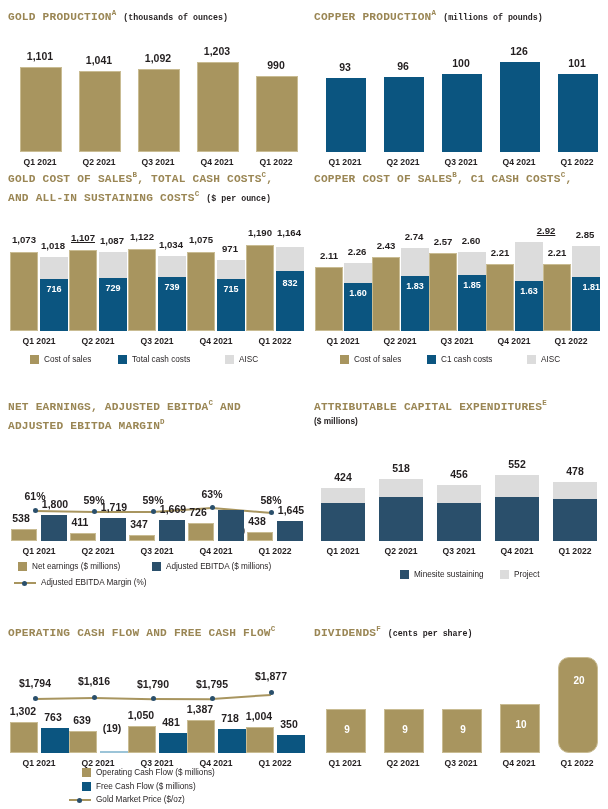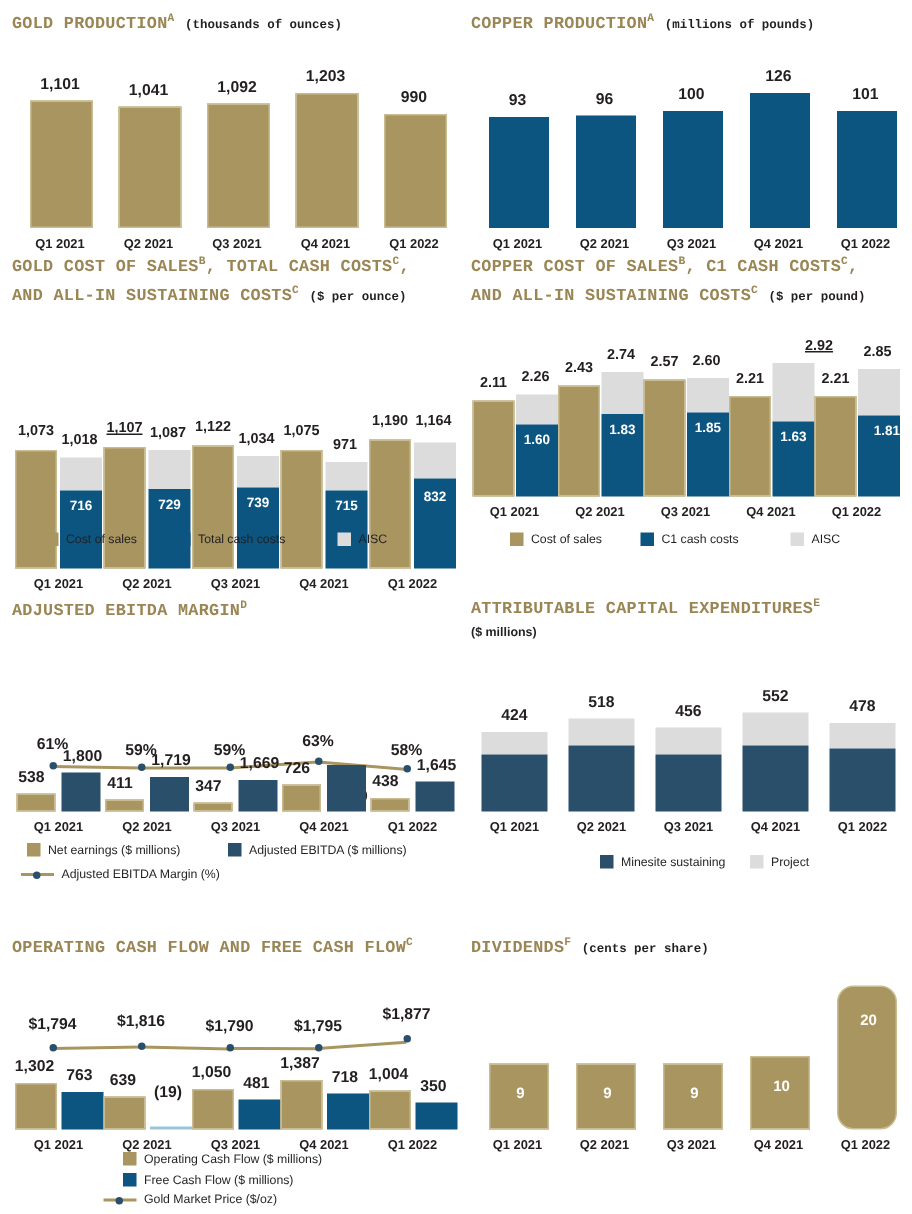--- a/index.html
+++ b/index.html
@@ -108,21 +108,21 @@
 
 <div class="panel" style="left:8px;top:168px;width:300px;">
   <div class="title">
     <span>GOLD COST OF SALES</span><span class="sup">b</span><span>, TOTAL CASH COSTS</span><span class="sup">c</span><span>,</span>
   </div>
   <div class="title" style="margin-top:1px;">
     <span>AND ALL-IN SUSTAINING COSTS</span><span class="sup">c</span>
     <span class="subtitle">($ per ounce)</span>
   </div>
 </div>
-<div class="plot" style="left:8px;top:228px;width:296px;height:110px;margin-top:48px;">
+<div class="plot" style="left:8px;top:228px;width:296px;height:110px;">
 
   <div class="vlabel sm" style="left:-4px;top:6px;width:40px;">1,073</div>
   <div class="bar gold" style="left:2px;top:24px;width:28px;height:79px;"></div>
   <div class="vlabel sm" style="left:25px;top:12px;width:40px;">1,018</div>
   <div class="bar grey" style="left:32px;top:29px;width:28px;height:22px;"></div>
   <div class="bar blue" style="left:32px;top:51px;width:28px;height:52px;">
     <div class="vlabel inbar" style="left:0;top:5px;width:28px;">716</div>
   </div>
   <div class="cat" style="left:-1px;top:108px;width:64px;">Q1 2021</div>
 
@@ -173,24 +173,20 @@
 </div>
 <div class="legend" style="left:225px;top:355px;">
   <span class="swatch" style="background:#dcdcdc;"></span>
   <span class="lbl">AISC</span>
 </div>
 
 <div class="panel" style="left:314px;top:168px;width:294px;">
   <div class="title">
     <span>COPPER COST OF SALES</span><span class="sup">b</span><span>, C1 CASH COSTS</span><span class="sup">c</span><span>,</span>
   </div>
-  <div class="title" style="margin-top:1px;">
-    <span>AND ALL-IN SUSTAINING COSTS</span><span class="sup">c</span>
-    <span class="subtitle">($ per pound)</span>
-  </div>
 </div>
 <div class="plot" style="left:314px;top:228px;width:290px;height:110px;">
 
   <div class="vlabel sm" style="left:-5px;top:22px;width:40px;">2.11</div>
   <div class="bar gold" style="left:1px;top:39px;width:28px;height:64px;"></div>
   <div class="vlabel sm" style="left:23px;top:18px;width:40px;">2.26</div>
   <div class="bar grey" style="left:30px;top:35px;width:28px;height:20px;"></div>
   <div class="bar blue" style="left:30px;top:55px;width:28px;height:48px;">
     <div class="vlabel inbar" style="left:0;top:5px;width:28px;">1.60</div>
   </div>
@@ -240,20 +236,23 @@
 <div class="legend" style="left:427px;top:355px;">
   <span class="swatch" style="background:#0b5580;"></span>
   <span class="lbl">C1 cash costs</span>
 </div>
 <div class="legend" style="left:527px;top:355px;">
   <span class="swatch" style="background:#dcdcdc;"></span>
   <span class="lbl">AISC</span>
 </div>
 
 <div class="panel" style="left:8px;top:396px;width:300px;">
+  <div class="title">
+    <span>NET EARNINGS, ADJUSTED EBITDA</span><span class="sup">c</span><span> AND</span>
+  </div>
   <div class="title" style="margin-top:1px;">
     <span>ADJUSTED EBITDA MARGIN</span><span class="sup">d</span>
   </div>
 </div>
 <div class="plot" style="left:8px;top:438px;width:296px;height:110px;">
 
   <div class="lineseg" style="left:27px;top:72px;width:59.2px;transform:rotate(1.0deg);"></div>
   <div class="lineseg" style="left:86px;top:73px;width:59.0px;transform:rotate(0deg);"></div>
   <div class="lineseg" style="left:145px;top:73px;width:59.3px;transform:rotate(-3.9deg);"></div>
   <div class="lineseg" style="left:204px;top:69px;width:59.5px;transform:rotate(4.8deg);"></div>

